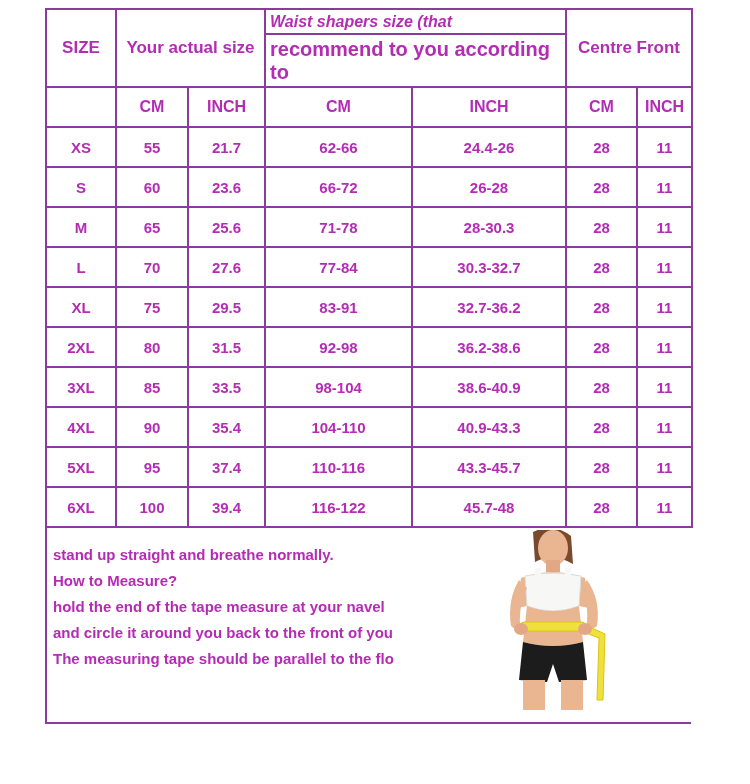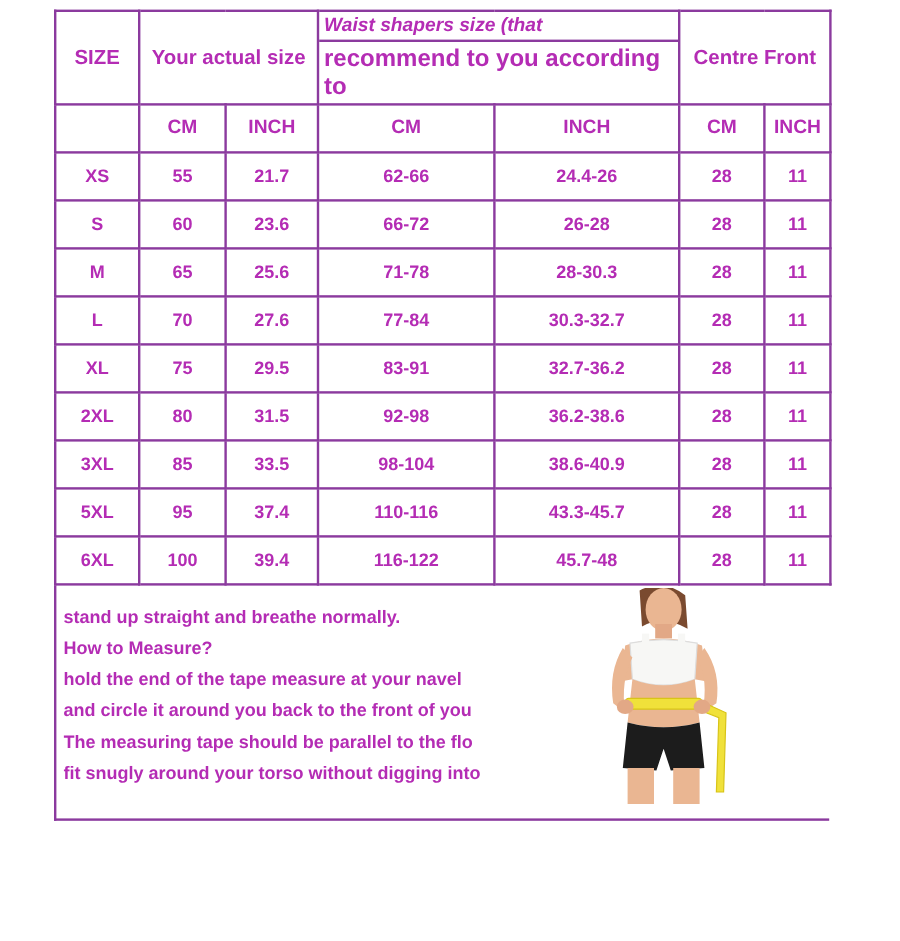--- a/index.html
+++ b/index.html
@@ -172,20 +172,29 @@
       <tr>
         <td>3XL</td>
         <td>85</td>
         <td>33.5</td>
         <td>98-104</td>
         <td>38.6-40.9</td>
         <td>28</td>
         <td>11</td>
       </tr>
       <tr>
+        <td>4XL</td>
+        <td>90</td>
+        <td>35.4</td>
+        <td>104-110</td>
+        <td>40.9-43.3</td>
+        <td>28</td>
+        <td>11</td>
+      </tr>
+      <tr>
         <td>5XL</td>
         <td>95</td>
         <td>37.4</td>
         <td>110-116</td>
         <td>43.3-45.7</td>
         <td>28</td>
         <td>11</td>
       </tr>
       <tr>
         <td>6XL</td>
@@ -198,21 +207,20 @@
       </tr>
     </tbody>
   </table>
 
   <div class="measure-section">
     <div class="m-line">stand up straight and breathe normally.</div>
     <div class="m-line">How to Measure?</div>
     <div class="m-line">hold the end of the tape measure at your navel</div>
     <div class="m-line">and circle it around you back to the front of you</div>
     <div class="m-line">The measuring tape should be parallel to the flo</div>
-    <div class="m-line">fit snugly around your torso without digging into</div>
 
     <div class="measure-photo">
       <svg width="196" height="180" viewBox="0 0 196 180" xmlns="http://www.w3.org/2000/svg">
 
         <path d="M78 2 Q98 -8 116 6 L118 34 Q98 22 80 32 Z" fill="#7a4a2f"></path>
 
         <ellipse cx="98" cy="18" rx="15" ry="18" fill="#eab692"></ellipse>
 
         <rect x="91" y="30" width="14" height="12" fill="#e2a886"></rect>
 

